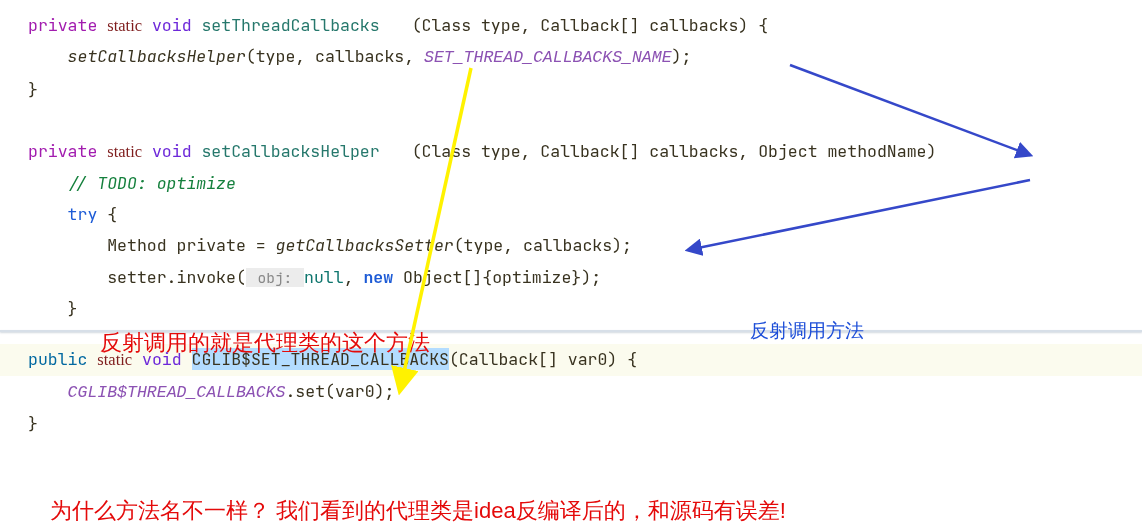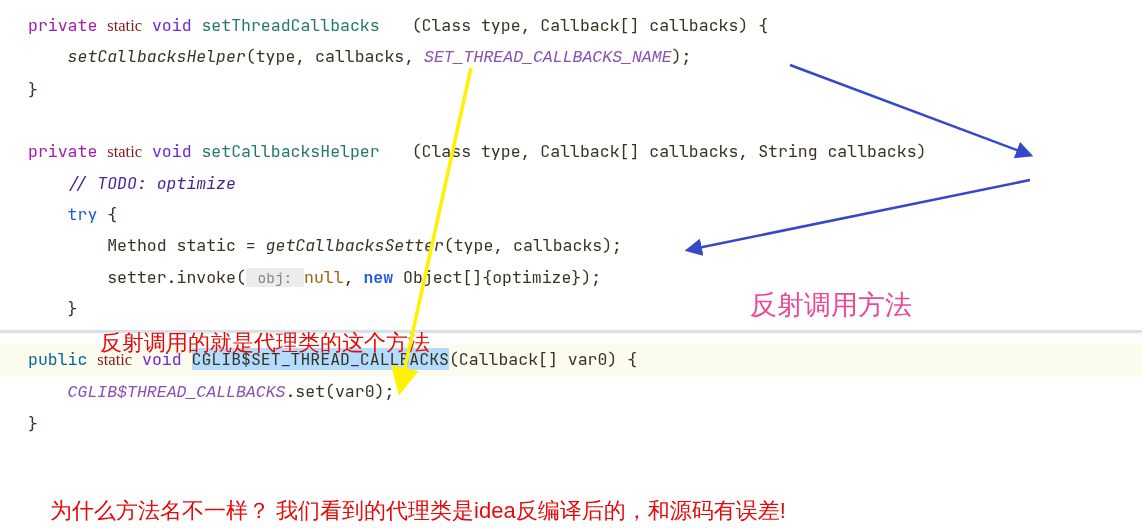--- a/index.html
+++ b/index.html
@@ -18,25 +18,25 @@
     .code-line {
       white-space: pre;
       padding: 0 28px;
     }
     .kw-private { color: #a21caf; }
     .kw-static { color: #7f1d1d; font-family: Liberation Serif, serif; }
     .kw-void { color: #6d28d9; }
     .kw-public { color: #0369a1; margin-top: 20px; }
     .kw-try { color: #1d5bd6; }
     .kw-new { color: #1d5bd6; font-weight: bold; }
-    .kw-null { color: #a16207; }
+    .kw-null { color: #0f766e; }
     .method-def { color: #26786c; }
     .method-call-italic { color: #393320; font-style: italic; }
     .field-italic { color: #8c52b3; font-style: italic; font-family: Liberation Mono, monospace; }
-    .comment { color: #4c1d95; font-style: italic; }
+    .comment { color: #15803d; font-style: italic; }
     .type { color: #393320; margin-left: 32px; }
     .hint-bg { background: #ececec; border-radius: 0; padding: 0 3px; color: #888; font-size: 14.5px; }
     .highlight-method { background: #b3dcff; }
     .divider {
       height: 2px;
       background: #d7dfe8;
       margin: 6px 0 4px 0;
       box-shadow: 0 1px 2px rgba(120,140,160,0.35);
     }
     .block-highlight {
@@ -45,52 +45,53 @@
     .annotation-red {
       color: #e40a0a;
       font-family: 'Microsoft YaHei', 'PingFang SC', sans-serif;
       font-size: 22px;
       font-weight: 500;
       position: absolute;
       white-space: nowrap;
       text-align: center;
     }
     .annotation-blue {
-      color: #ec4899;
+      color: #1d4ed8;
       font-family: 'Microsoft YaHei', 'PingFang SC', sans-serif;
-      font-size: 27px;
+      font-size: 19px;
       font-weight: 500;
       position: absolute;
       white-space: nowrap;
+      margin-top: 33px;
     }
     svg.overlay {
       position: absolute;
       top: 0;
       left: 0;
       pointer-events: none;
     }
   </style>
 </head>
 <body>
 
 <div class="code-line"><span class="kw-private">private</span> <span class="kw-static">static</span> <span class="kw-void">void</span> <span class="method-def">setThreadCallbacks</span><span class="type">(Class type, Callback[] callbacks) {</span></div>
 
 <div class="code-line">    <span class="method-call-italic">setCallbacksHelper</span><span>(type, callbacks, </span><span class="field-italic">SET_THREAD_CALLBACKS_NAME</span><span>);</span></div>
 
 <div class="code-line">}</div>
 
 <div class="code-line"> </div>
 
-<div class="code-line"><span class="kw-private">private</span> <span class="kw-static">static</span> <span class="kw-void">void</span> <span class="method-def">setCallbacksHelper</span><span class="type">(Class type, Callback[] callbacks, String callbacks) </span></div>
+<div class="code-line"><span class="kw-private">private</span> <span class="kw-static">static</span> <span class="kw-void">void</span> <span class="method-def">setCallbacksHelper</span><span class="type">(Class type, Callback[] callbacks, Object methodName) </span></div>
 
 <div class="code-line">    <span class="comment">// TODO: optimize</span></div>
 
 <div class="code-line">    <span class="kw-try">try</span><span> {</span></div>
 
-<div class="code-line">        <span>Method static = </span><span class="method-call-italic">getCallbacksSetter</span><span>(type, callbacks);</span></div>
+<div class="code-line">        <span>Method private = </span><span class="method-call-italic">getCallbacksSetter</span><span>(type, callbacks);</span></div>
 
 <div class="code-line">        <span>setter.invoke(</span><span class="hint-bg"> obj: </span><span class="kw-null">null</span><span>, </span><span class="kw-new">new</span><span> Object[]{optimize});</span></div>
 
 <div class="code-line">    <span>}</span></div>
 
 <div class="annotation-red" style="top:322px; left:100px;">反射调用的就是代理类的这个方法</div>
 
 <div class="annotation-blue" style="top:280px; left:750px;">反射调用方法</div>
 
 <div class="divider"></div>

